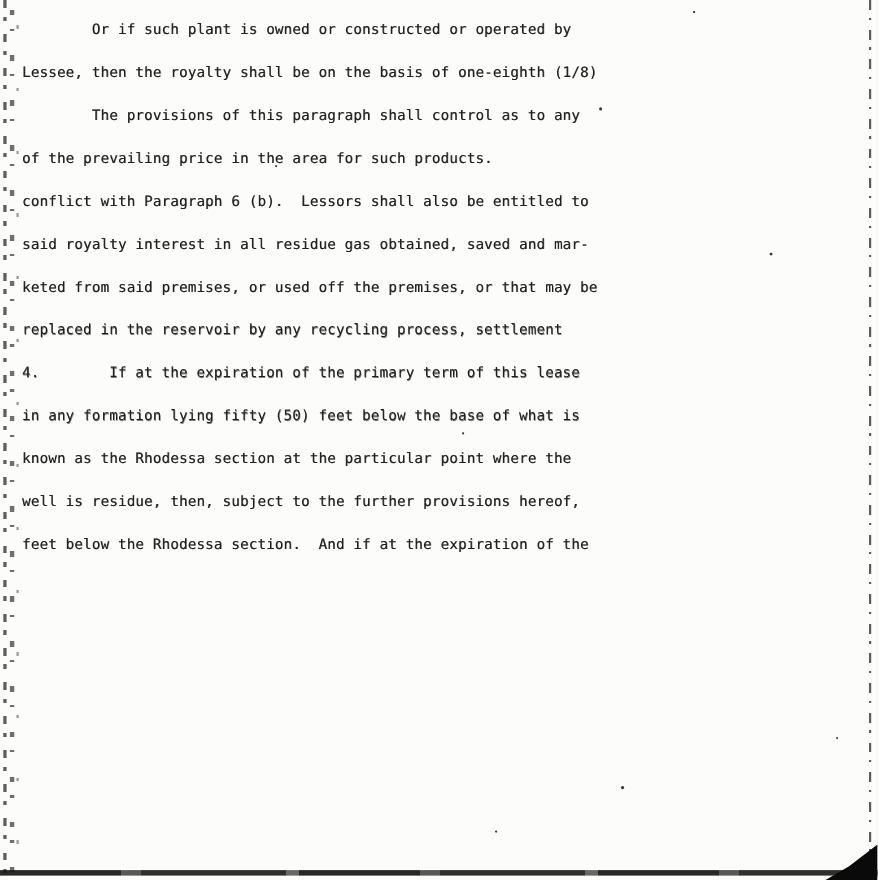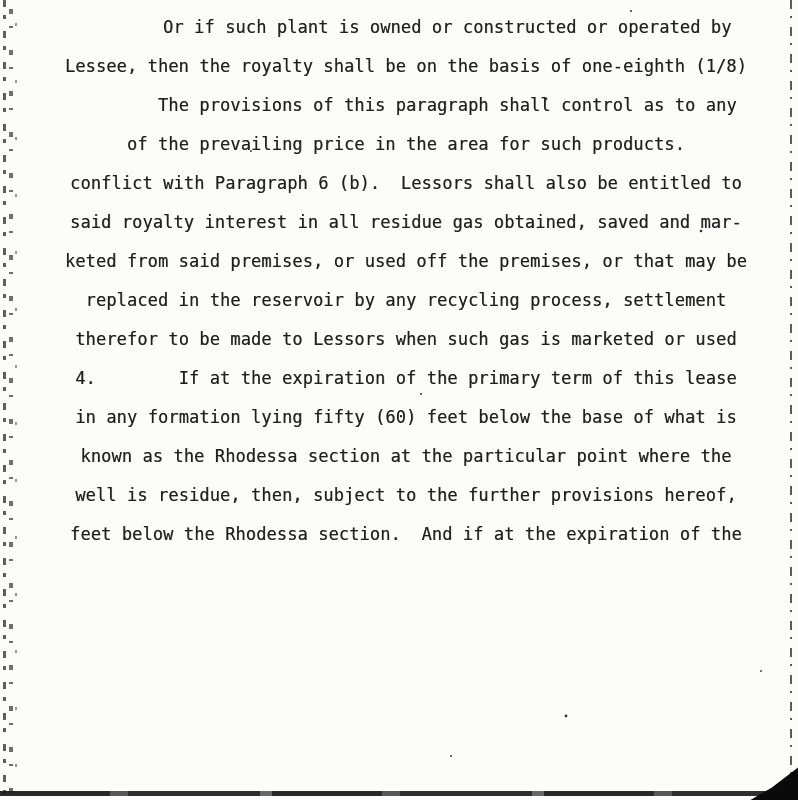--- a/index.html
+++ b/index.html
@@ -14,27 +14,26 @@
 
   
   .text-block {
     position: absolute;
     left: 20px;
     top: 8px;
     right: 6px;
   }
   .line {
     white-space: pre;
-    font-size: 17px;
+    font-size: 13px;
     line-height: 39px;
     height: 39px;
     color: #1f1f1f;
     text-shadow: 0.4px 0.3px 0.6px rgba(25,25,25,0.55);
     letter-spacing: 0.1px;
-    text-align: center;
   }
 
   
   .edge-left-a {
     position: absolute; left: 3px; top: 0; bottom: 0; width: 3px;
     background: repeating-linear-gradient(180deg,
       #2a2a2a 0 7px, transparent 7px 15px, #2a2a2a 15px 19px, transparent 19px 31px);
     opacity: 0.75;
   }
   .edge-left-b {
@@ -99,23 +98,22 @@
 
   <div class="text-block">
     <div class="line">        Or if such plant is owned or constructed or operated by</div>
     <div class="line">Lessee, then the royalty shall be on the basis of one-eighth (1/8)</div>
     <div class="line">        The provisions of this paragraph shall control as to any</div>
     <div class="line">of the prevailing price in the area for such products.</div>
     <div class="line">conflict with Paragraph 6 (b).  Lessors shall also be entitled to</div>
     <div class="line">said royalty interest in all residue gas obtained, saved and mar-</div>
     <div class="line">keted from said premises, or used off the premises, or that may be</div>
     <div class="line">replaced in the reservoir by any recycling process, settlement</div>
-    <div class="line">therefor to be made to Lessors when such gas is marketed or used</div>
     <div class="line">4.        If at the expiration of the primary term of this lease</div>
-    <div class="line">in any formation lying fifty (60) feet below the base of what is</div>
+    <div class="line">in any formation lying fifty (50) feet below the base of what is</div>
     <div class="line">known as the Rhodessa section at the particular point where the</div>
     <div class="line">well is residue, then, subject to the further provisions hereof,</div>
     <div class="line">feet below the Rhodessa section.  And if at the expiration of the</div>
   </div>
 
   <div class="footer">
     
     
   </div>
 

